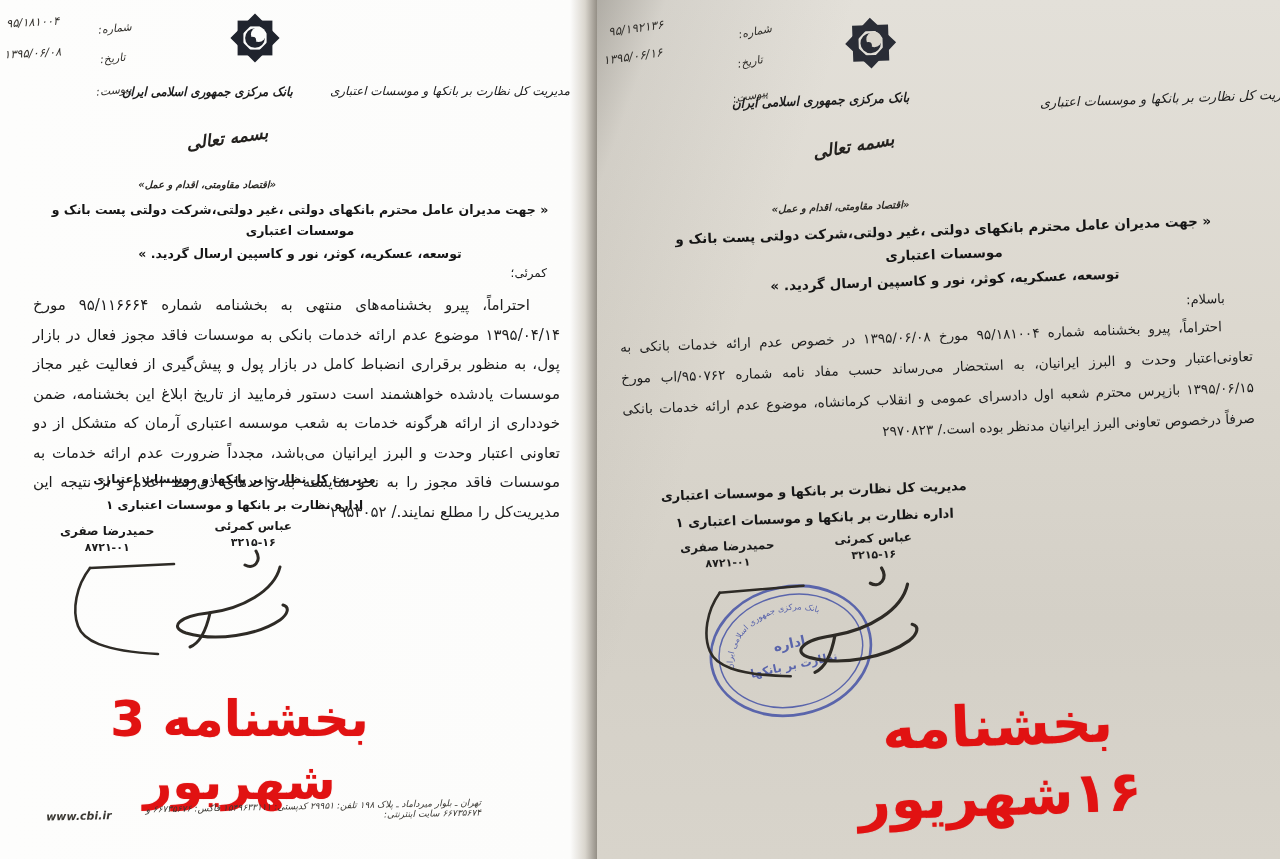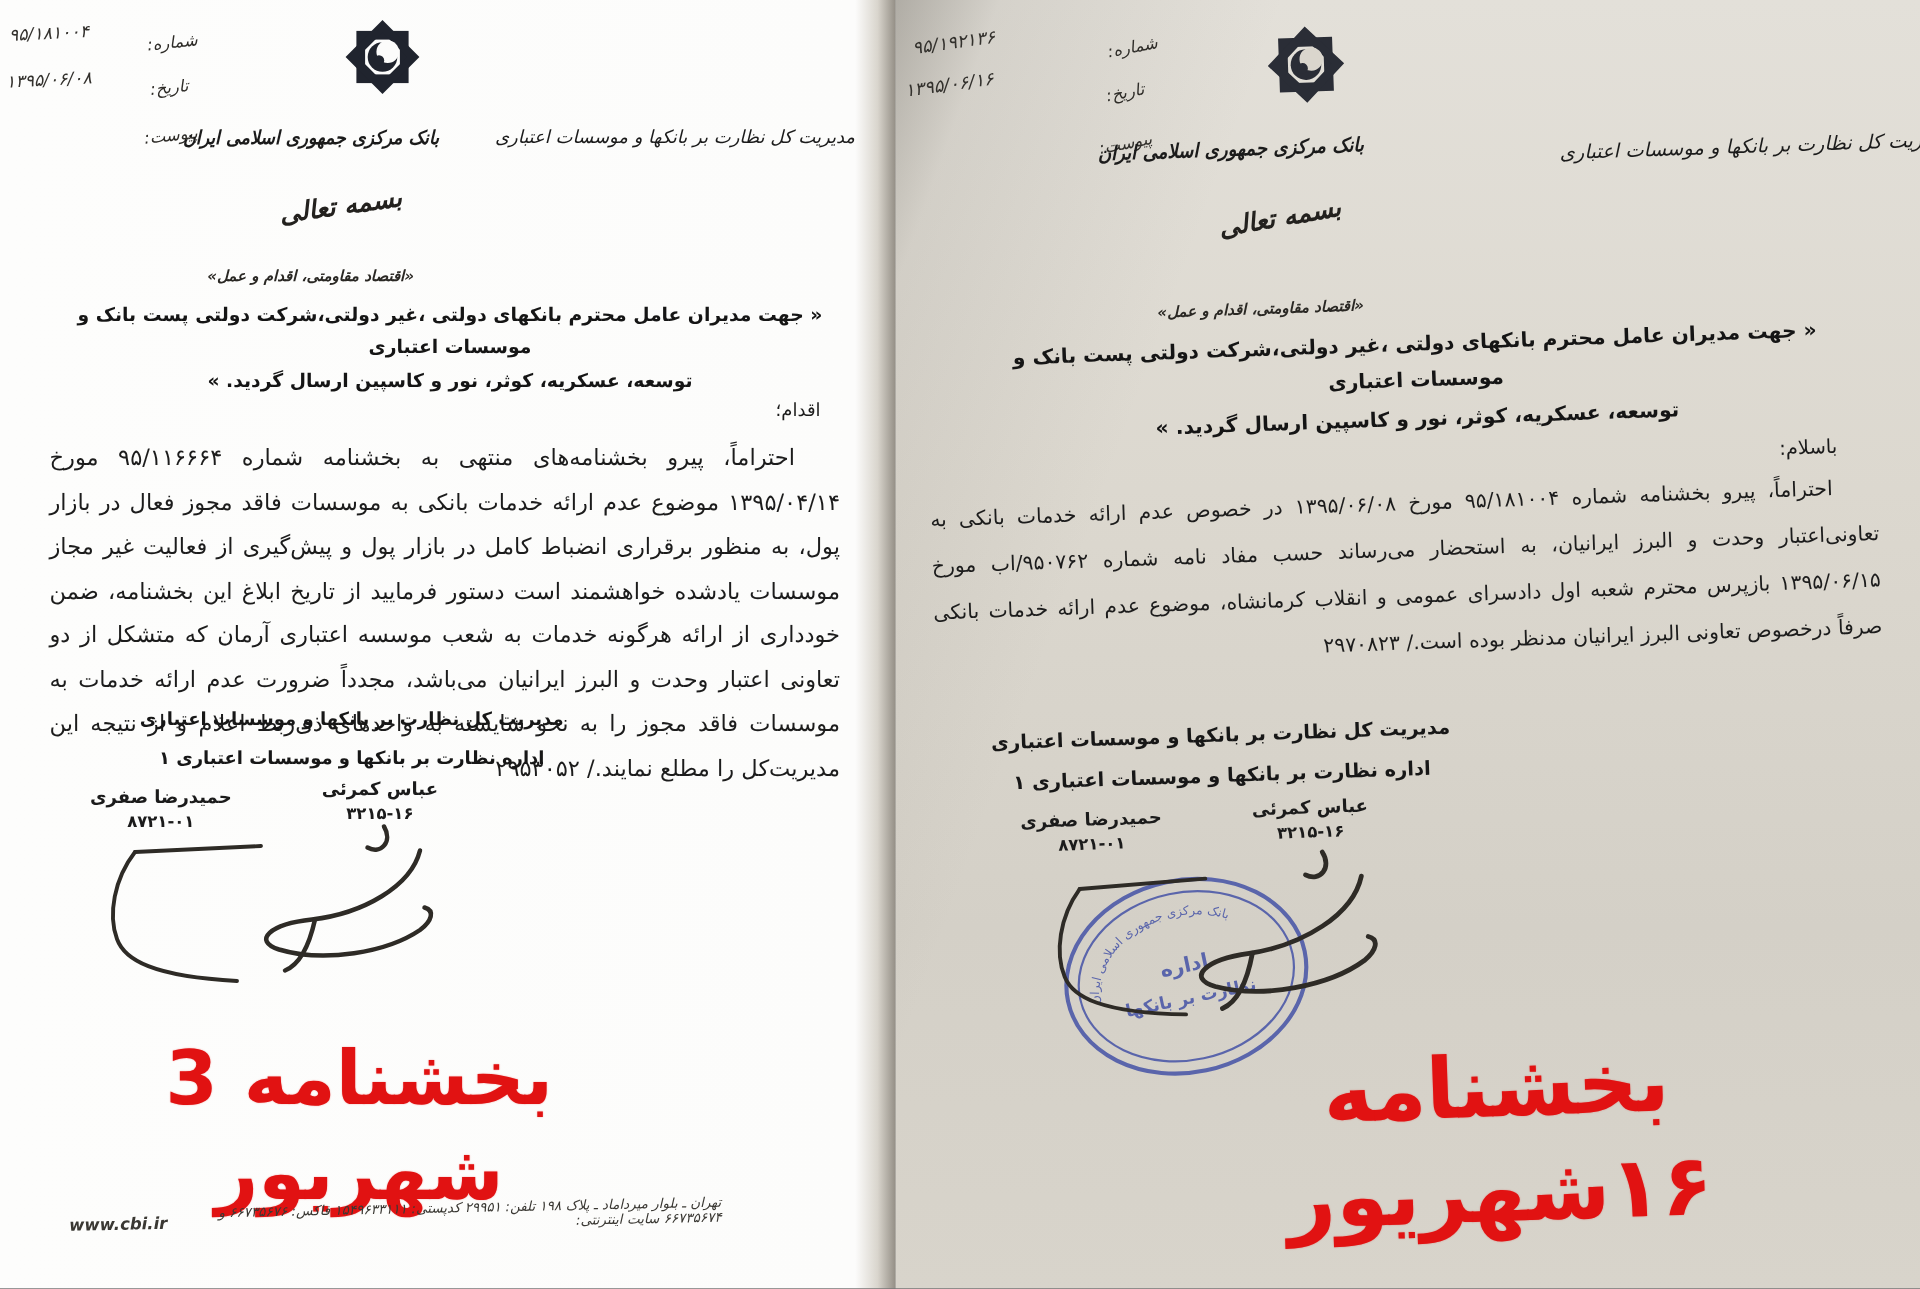--- a/index.html
+++ b/index.html
@@ -80,21 +80,21 @@
 
     <div class="abs besmele rtl" style="left:186px;top:128px;">بسمه تعالی</div>
 
     <div class="abs slogan rtl nowrap" style="left:146px;top:179px;width:130px;text-align:center;">«اقتصاد مقاومتی، اقدام و عمل»</div>
 
     <div class="abs subject rtl" style="left:46px;top:199px;width:508px;font-size:12.5px;line-height:21px;">
       <div>« جهت مدیران عامل محترم بانکهای دولتی ،غیر دولتی،شرکت دولتی پست بانک و موسسات اعتباری</div>
       <div style="margin-top:2px;">توسعه، عسکریه، کوثر، نور و کاسپین ارسال گردید. »</div>
     </div>
 
-    <div class="abs rtl" style="right:50px;top:266px;font-size:12px;">اقدام؛</div>
+    <div class="abs rtl" style="right:50px;top:266px;font-size:12px;">کمرئی؛</div>
 
     <div class="abs bodytxt rtl" style="left:33px;top:291px;width:527px;font-size:15px;line-height:29.5px;">
       <p>احتراماً، پیرو بخشنامه‌های منتهی به بخشنامه شماره ۹۵/۱۱۶۶۶۴ مورخ ۱۳۹۵/۰۴/۱۴ موضوع عدم ارائه خدمات بانکی به موسسات فاقد مجوز فعال در بازار پول، به منظور برقراری انضباط کامل در بازار پول و پیش‌گیری از فعالیت غیر مجاز موسسات یادشده خواهشمند است دستور فرمایید از تاریخ ابلاغ این بخشنامه، ضمن خودداری از ارائه هرگونه خدمات به شعب موسسه اعتباری آرمان که متشکل از دو تعاونی اعتبار وحدت و البرز ایرانیان می‌باشد، مجدداً ضرورت عدم ارائه خدمات به موسسات فاقد مجوز را به نحو شایسته به واحدهای ذی‌ربط اعلام و از نتیجه این مدیریت‌کل را مطلع نمایند./ ۲۹۵۳۰۵۲</p>
     </div>
 
     <div class="abs sigorg rtl" style="left:72px;top:466px;width:325px;font-size:12px;line-height:26px;">
       <div>مدیریت کل نظارت بر بانکها و موسسات اعتباری</div>
       <div>اداره نظارت بر بانکها و موسسات اعتباری ۱</div>
     </div>
 

